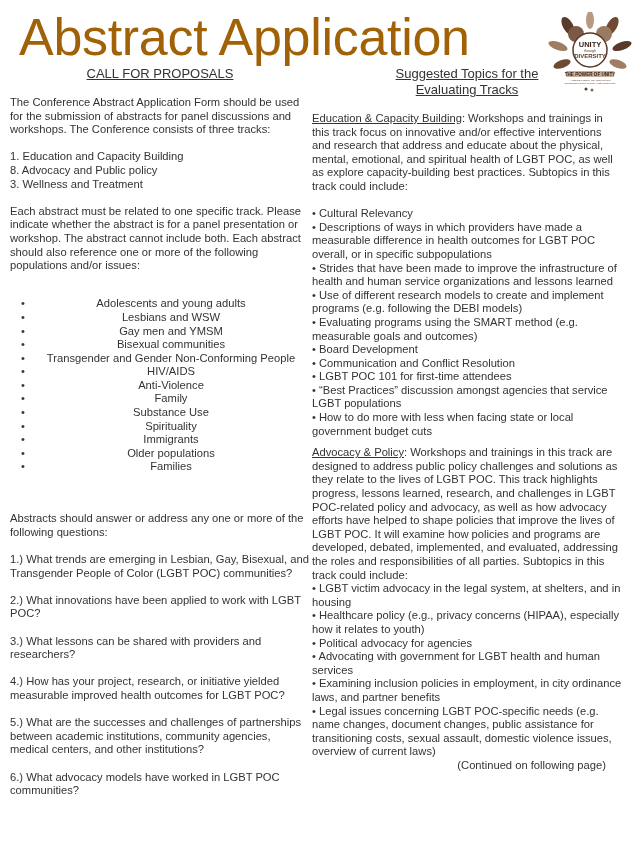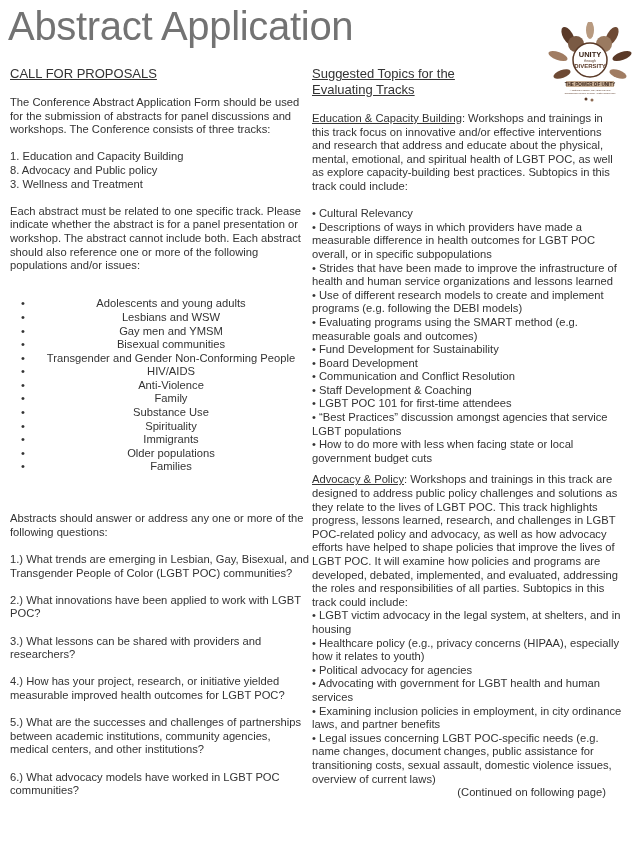--- a/index.html
+++ b/index.html
@@ -3,35 +3,35 @@
 <meta charset="utf-8">
 <style>
   html, body { margin: 0; padding: 0; background: #ffffff; }
   body {
     width: 640px; height: 853px; overflow: hidden; position: relative;
     font-family: "Liberation Sans", "DejaVu Sans", sans-serif;
     color: #333333;
   }
   .title {
     position: absolute; left: 8px; top: 2px;
-    font-size: 40px; color: #737373; font-weight: normal;
-    letter-spacing: -0.3px; line-height: 48px; margin: 0;
+    font-size: 52px; color: #a16207; font-weight: normal;
+    letter-spacing: -0.3px; line-height: 48px; margin: 11px;
   }
   .logo {
-    position: absolute; left: 548px; top: 22px; width: 84px; height: 82px;
+    position: absolute; left: 548px; top: 12px; width: 84px; height: 82px;
   }
   .col {
     position: absolute; top: 66px;
     font-size: 11.2px; line-height: 13.6px;
   }
   .col-left { left: 10px; width: 300px; }
   .col-right { left: 312px; width: 310px; }
   .heading {
     font-size: 13px; line-height: 16px; text-decoration: underline;
-    color: #333; margin: 0;
+    color: #333; margin: 0; text-align: center;
   }
   .heading-wrap { margin-bottom: 14px; }
   p { margin: 0; }
   .gap { height: 13.6px; }
   ul.bul { list-style: none; margin: 11px; padding: 0; text-align: center; }
   ul.bul li { position: relative; padding-left: 22px; }
   ul.bul li::before { content: "\2022"; position: absolute; left: 0; top: 0; }
   .u { text-decoration: underline; }
   .sub-item { margin: 0; }
   .cont { text-align: right; padding-right: 16px; }
@@ -120,24 +120,22 @@
   </div>
 
   <p><span class="u">Education &amp; Capacity Building</span><span>: Workshops and trainings in this track focus on innovative and/or effective interventions and research that address and educate about the physical, mental, emotional, and spiritual health of LGBT POC, as well as explore capacity-building best practices. Subtopics in this track could include:</span></p>
   <div class="gap"></div>
   <div>
     <p class="sub-item">• <span>Cultural Relevancy</span></p>
     <p class="sub-item">• <span>Descriptions of ways in which providers have made a measurable difference in health outcomes for LGBT POC overall, or in specific subpopulations</span></p>
     <p class="sub-item">• <span>Strides that have been made to improve the infrastructure of health and human service organizations and lessons learned</span></p>
     <p class="sub-item">• <span>Use of different research models to create and implement programs (e.g. following the DEBI models)</span></p>
     <p class="sub-item">• <span>Evaluating programs using the SMART method (e.g. measurable goals and outcomes)</span></p>
-    <p class="sub-item">• <span>Fund Development for Sustainability</span></p>
     <p class="sub-item">• <span>Board Development</span></p>
     <p class="sub-item">• <span>Communication and Conflict Resolution</span></p>
-    <p class="sub-item">• <span>Staff Development &amp; Coaching</span></p>
     <p class="sub-item">• <span>LGBT POC 101 for first-time attendees</span></p>
     <p class="sub-item">• <span>“Best Practices” discussion amongst agencies that service LGBT populations</span></p>
     <p class="sub-item">• <span>How to do more with less when facing state or local government budget cuts</span></p>
   </div>
   <div style="height:8px"></div>
 
   <p><span class="u">Advocacy &amp; Policy</span><span>: Workshops and trainings in this track are designed to address public policy challenges and solutions as they relate to the lives of LGBT POC.  This track highlights progress, lessons learned, research, and challenges in LGBT POC-related policy and advocacy, as well as how advocacy efforts have helped to shape policies that improve the lives of LGBT POC. It will examine how policies and programs are developed, debated, implemented, and evaluated, addressing the roles and responsibilities of all parties. Subtopics in this track could include:</span></p>
   <div>
     <p class="sub-item">• <span>LGBT victim advocacy in the legal system, at shelters, and in housing</span></p>
     <p class="sub-item">• <span>Healthcare policy (e.g., privacy concerns (HIPAA), especially how it relates to youth)</span></p>

